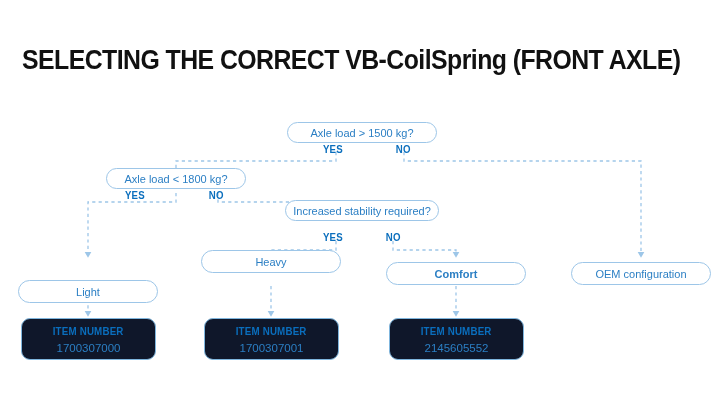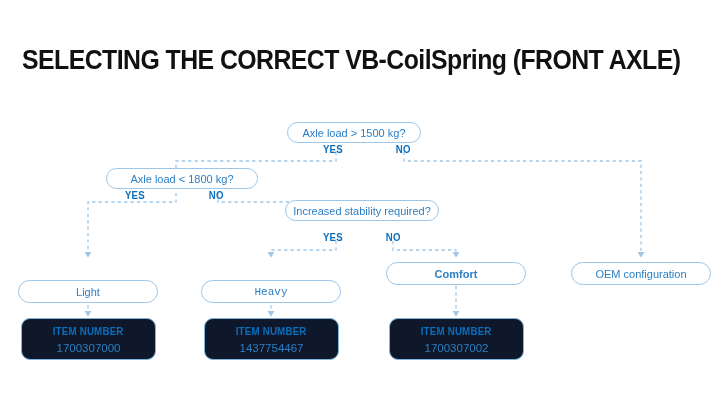--- a/index.html
+++ b/index.html
@@ -119,55 +119,55 @@
     <path d="M336,241 L336,250 L271,250 L271,255" marker-end="url(#arrow)"></path>
 
     <path d="M393,241 L393,250 L456,250 L456,255" marker-end="url(#arrow)"></path>
 
     <path d="M88,286 L88,314" marker-end="url(#arrow)"></path>
     <path d="M271,286 L271,314" marker-end="url(#arrow)"></path>
     <path d="M456,286 L456,314" marker-end="url(#arrow)"></path>
   </g>
 </svg>
 
-<div class="node decision" style="left:287px; top:122px; width:134px;">
+<div class="node decision" style="left:287px; top:122px; width:150px;">
   <span>Axle load &gt; 1500 kg?</span>
 </div>
 <div class="branch-label" style="left:322px; top:143px;">YES</div>
 <div class="branch-label" style="left:395px; top:143px;">NO</div>
 
-<div class="node decision" style="left:106px; top:168px; width:152px;">
+<div class="node decision" style="left:106px; top:168px; width:140px;">
   <span>Axle load &lt; 1800 kg?</span>
 </div>
 <div class="branch-label" style="left:124px; top:189px;">YES</div>
 <div class="branch-label" style="left:208px; top:189px;">NO</div>
 
 <div class="node decision" style="left:285px; top:200px; width:154px;">
   <span>Increased stability required?</span>
 </div>
 <div class="branch-label" style="left:322px; top:231px;">YES</div>
 <div class="branch-label" style="left:385px; top:231px;">NO</div>
 
 <div class="node result" style="left:18px; top:280px; width:140px;">
   <span>Light</span>
 </div>
-<div class="node result" style="left:201px; top:280px; width:140px;font-family:Liberation Mono, monospace;">
+<div class="node result" style="left:201px; top:250px; width:140px;">
   <span>Heavy</span>
 </div>
 <div class="node result" style="left:386px; top:262px; width:140px;font-weight:bold;">
   <span>Comfort</span>
 </div>
 <div class="node result" style="left:571px; top:262px; width:140px;text-align:right;">
   <span>OEM configuration</span>
 </div>
 
 <div class="item-box" style="left:21px; top:318px; width:135px;">
   <span class="item-label">ITEM NUMBER</span>
   <span class="item-value">1700307000</span>
 </div>
 <div class="item-box" style="left:204px; top:318px; width:135px;">
   <span class="item-label">ITEM NUMBER</span>
-  <span class="item-value">1437754467</span>
+  <span class="item-value">1700307001</span>
 </div>
 <div class="item-box" style="left:389px; top:318px; width:135px;">
   <span class="item-label">ITEM NUMBER</span>
-  <span class="item-value">1700307002</span>
+  <span class="item-value">2145605552</span>
 </div>
 
 </body></html>

